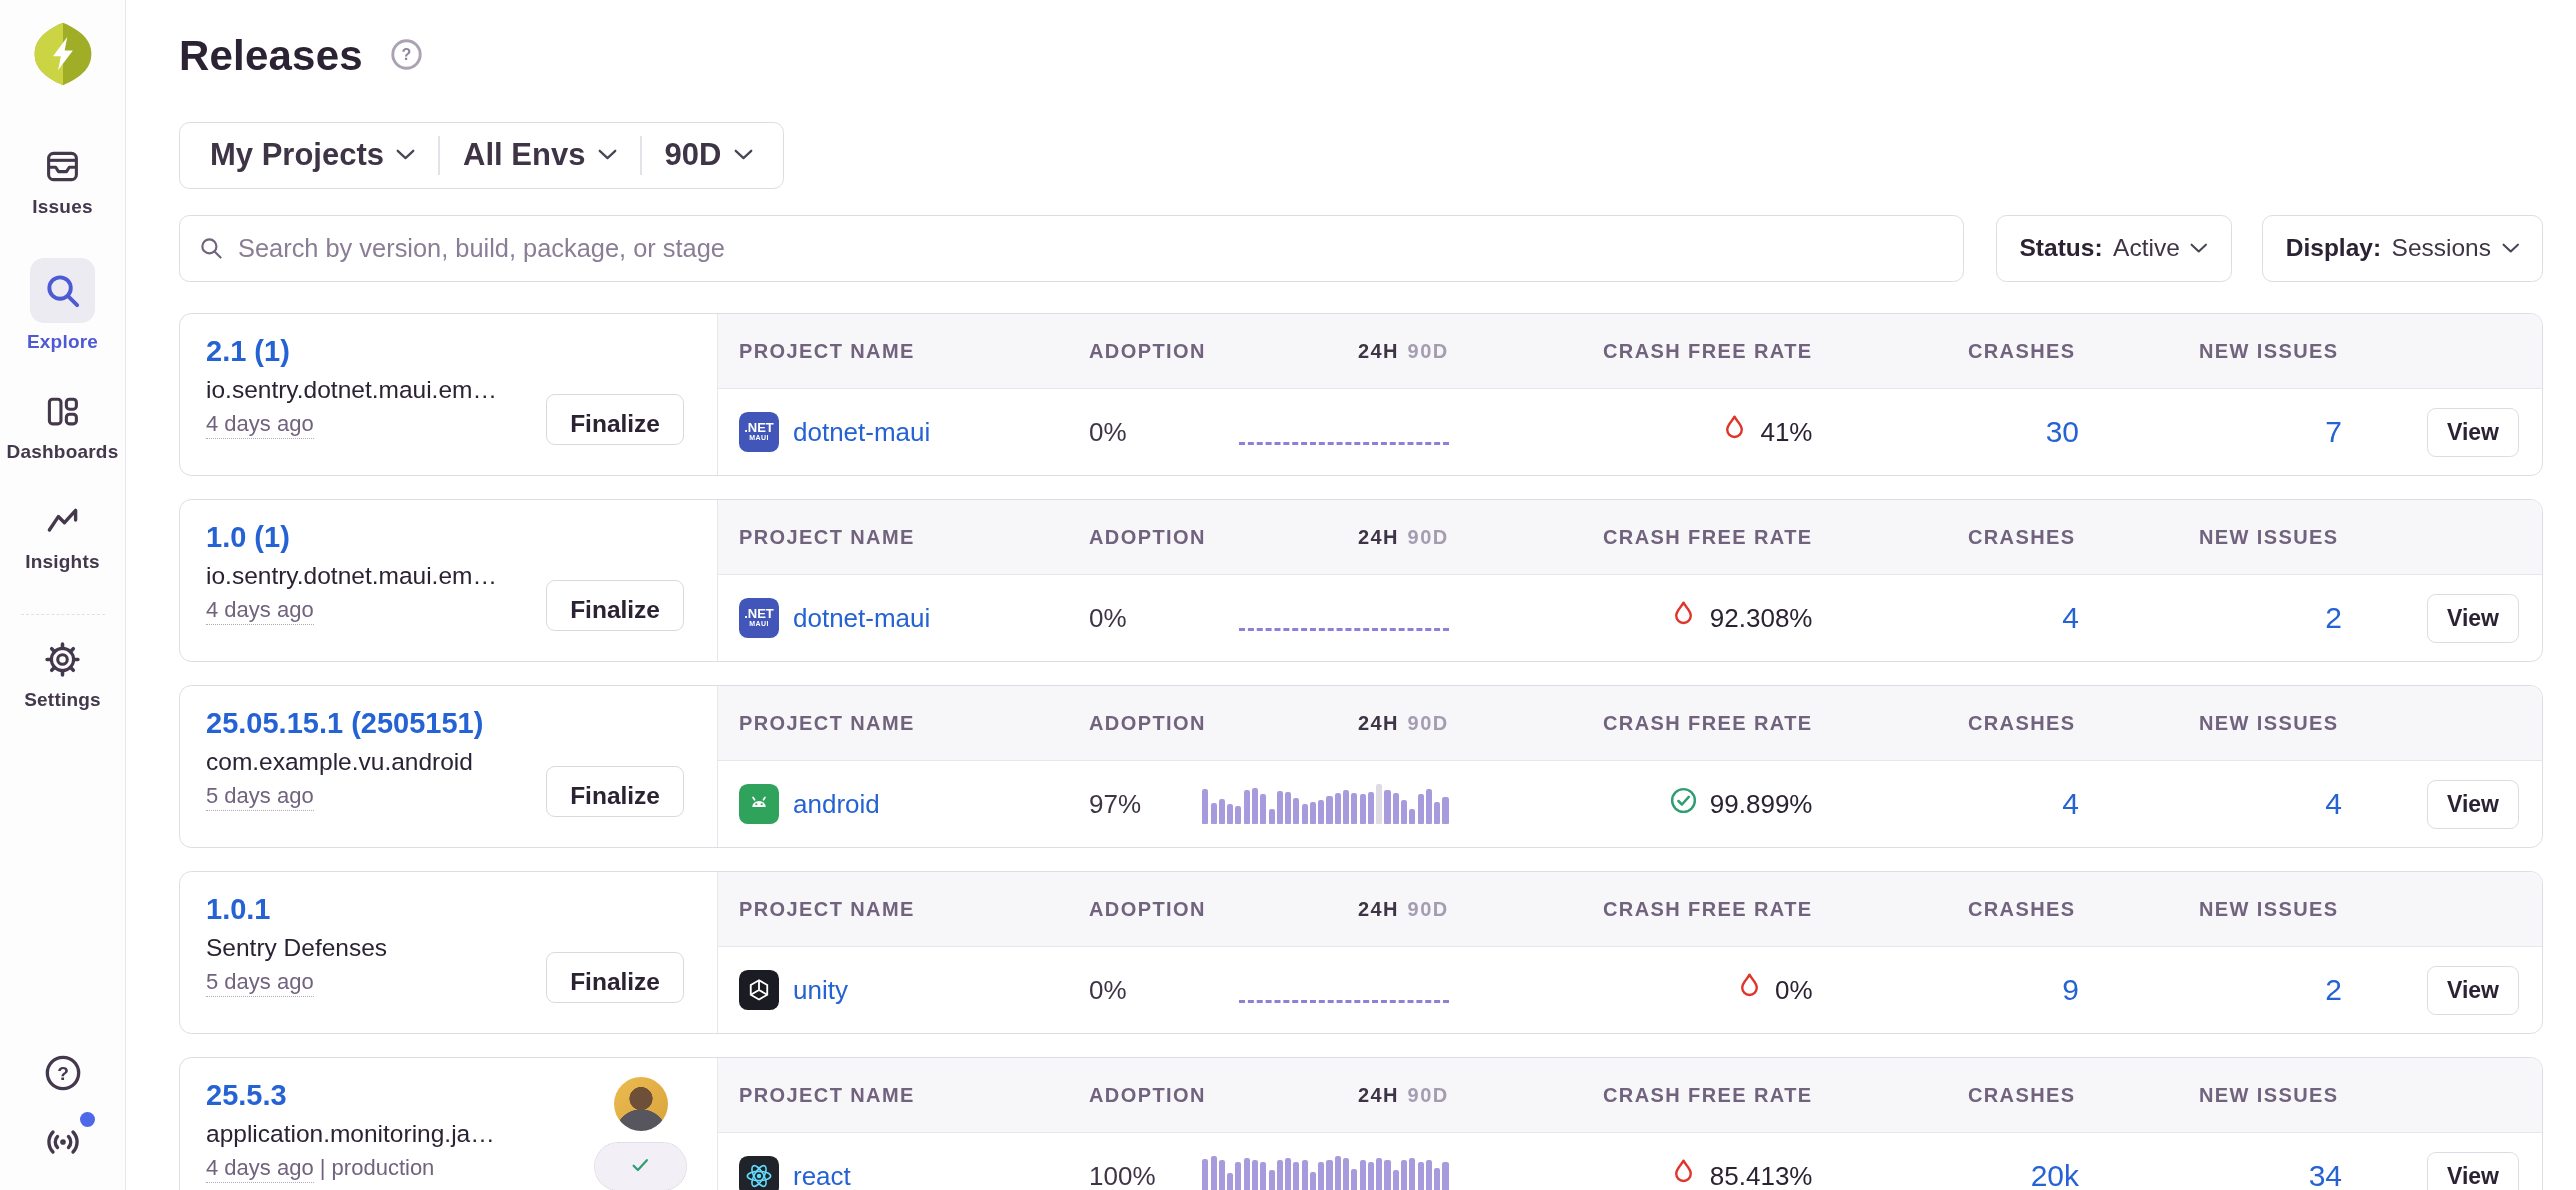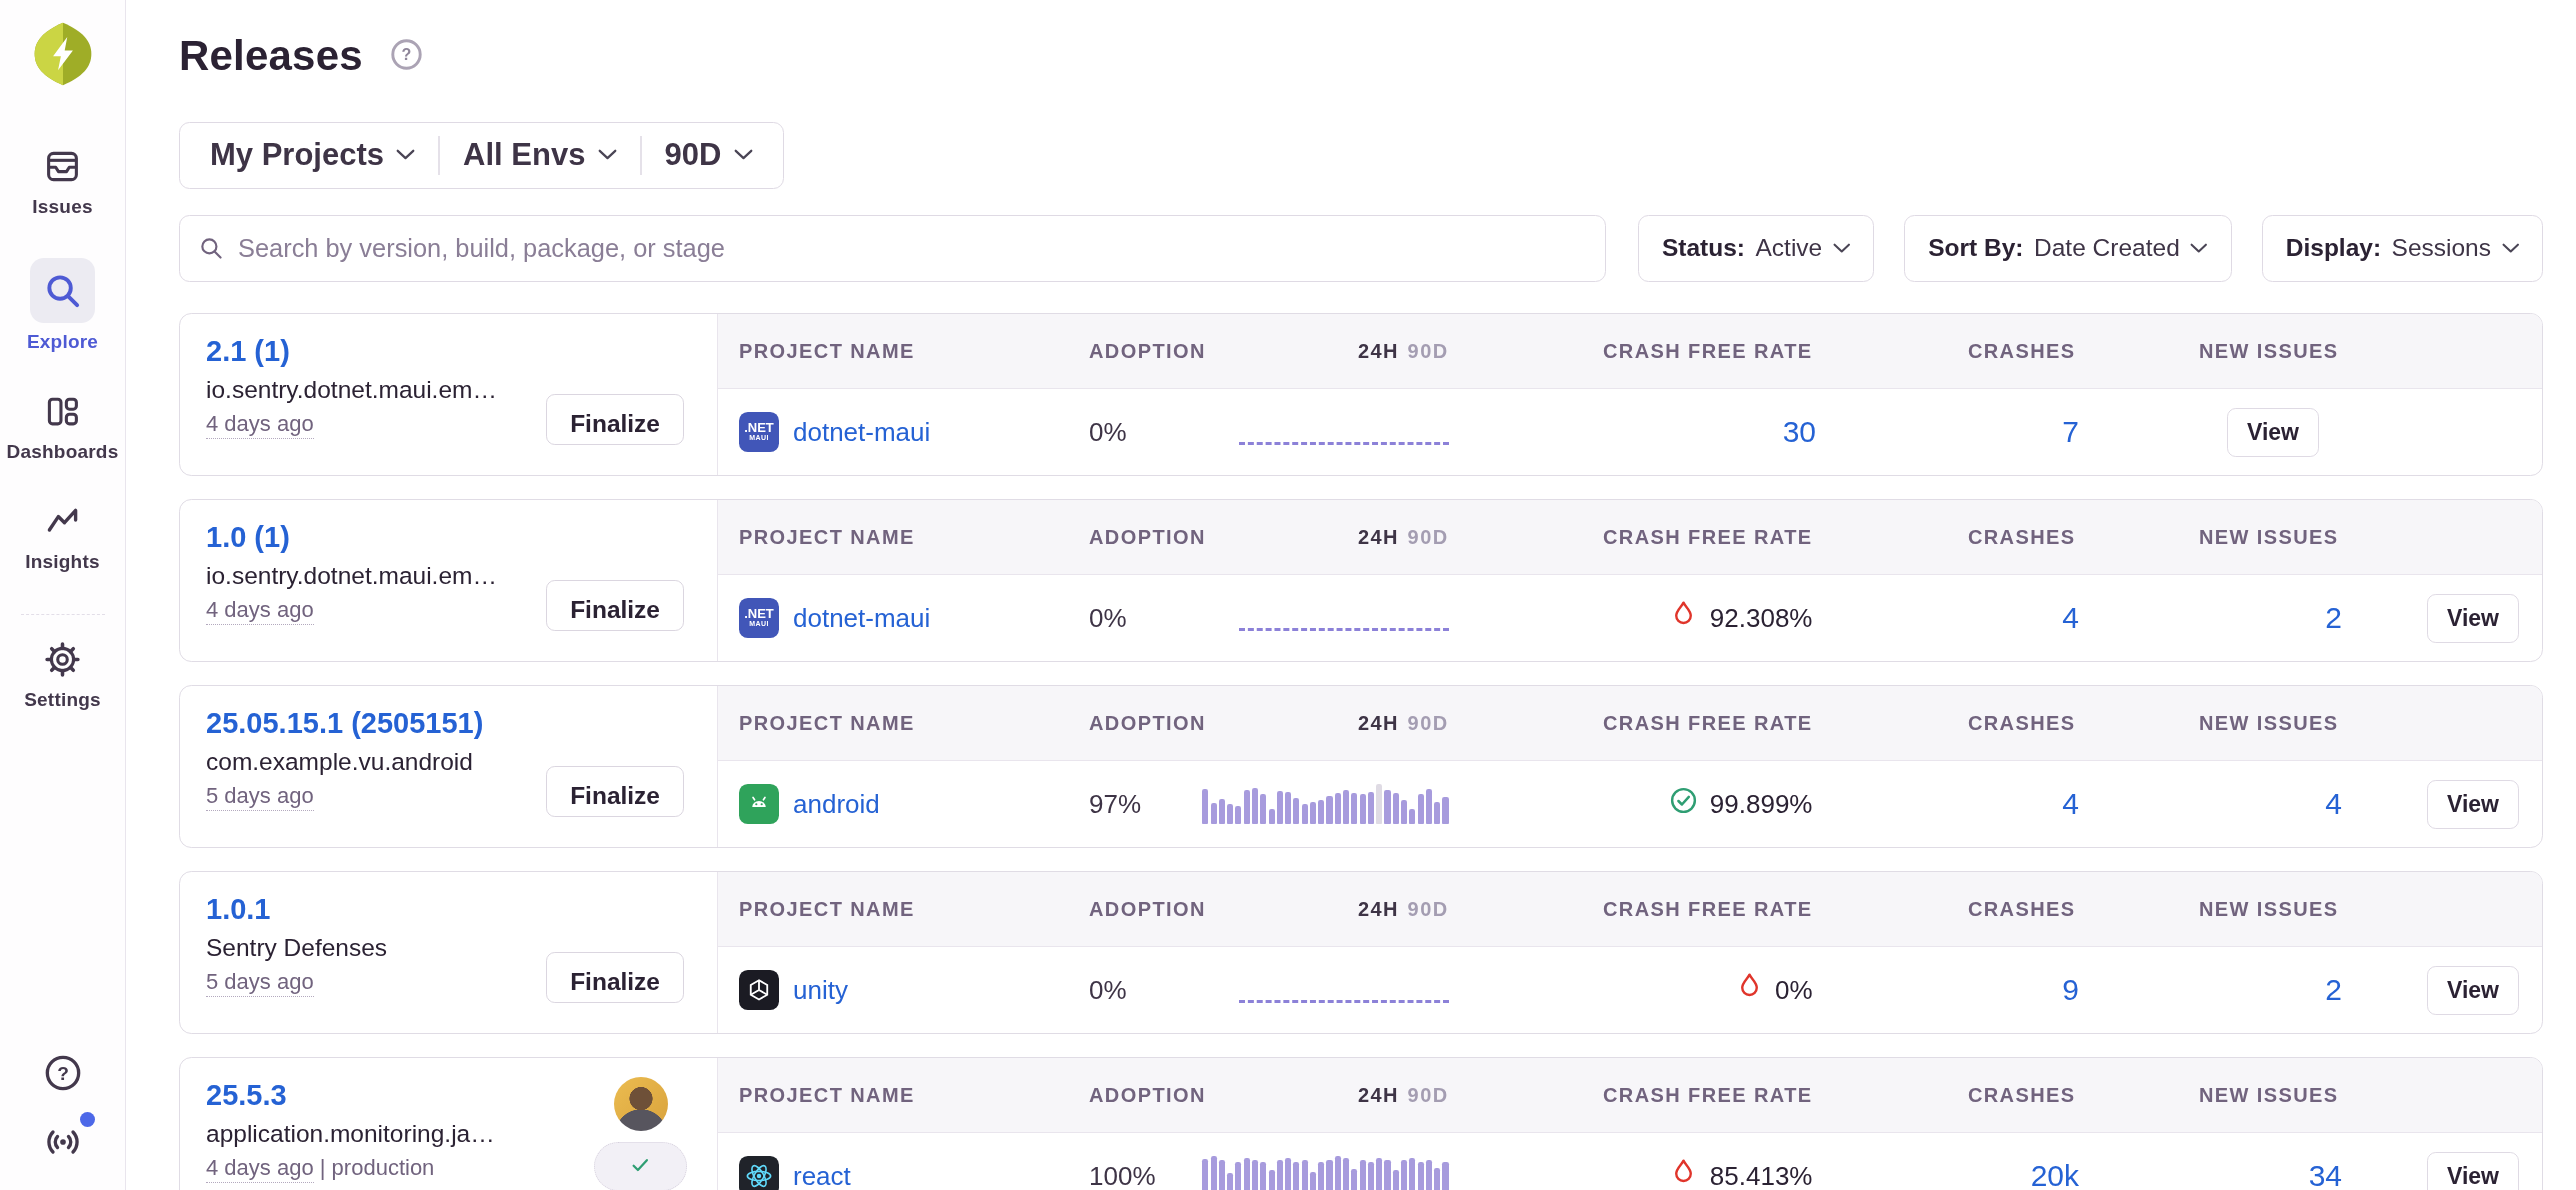--- a/index.html
+++ b/index.html
@@ -294,29 +294,20 @@
       <button class="drop-btn">
         <span class="drop-label">Status:</span>
         <span class="drop-value">Active</span>
         <span class="chev">
             <svg width="17.5" height="10.5" viewBox="0 0 22 13">
               <path d="M2 2 L11 10.5 L20 2" fill="none" stroke="currentColor" stroke-width="2.6" stroke-linecap="round" stroke-linejoin="round"></path>
             </svg>
           </span>
       </button>
       <button class="drop-btn">
-        <span class="drop-label">Sort By:</span>
-        <span class="drop-value">Date Created</span>
-        <span class="chev">
-            <svg width="17.5" height="10.5" viewBox="0 0 22 13">
-              <path d="M2 2 L11 10.5 L20 2" fill="none" stroke="currentColor" stroke-width="2.6" stroke-linecap="round" stroke-linejoin="round"></path>
-            </svg>
-          </span>
-      </button>
-      <button class="drop-btn">
         <span class="drop-label">Display:</span>
         <span class="drop-value">Sessions</span>
         <span class="chev">
             <svg width="17.5" height="10.5" viewBox="0 0 22 13">
               <path d="M2 2 L11 10.5 L20 2" fill="none" stroke="currentColor" stroke-width="2.6" stroke-linecap="round" stroke-linejoin="round"></path>
             </svg>
           </span>
       </button>
     </div>
 
@@ -345,20 +336,26 @@
               <span class="plat-icon icon-maui">
                   <span class="maui-top">.NET</span>
                   <span class="maui-sub">MAUI</span>
                 </span>
               <a class="proj-link">dotnet-maui</a>
             </div>
             <div class="adopt-cell">0%</div>
             <div class="chart-cell">
                 <div class="spark spark-dashed"></div>
               </div>
+            <div class="cfr-cell">
+              <span><svg width="29" height="29" viewBox="0 0 24 24">
+                    <path d="M12 2.2 C14 6.2 18 8.6 18 13 A6 6 0 0 1 6 13 C6 8.6 10 6.2 12 2.2 Z" fill="none" stroke="#E0352B" stroke-width="2" stroke-linejoin="round"></path>
+                  </svg></span>
+              <span>41%</span>
+            </div>
             <div class="num-cell"><a>30</a></div>
             <div class="num-cell"><a>7</a></div>
             <div class="view-cell"><button class="view-btn">View</button></div>
           </div>
         </div>
       </section>
 
       <section class="card">
         <div class="card-left">
           <a class="version-link">1.0 (1)</a>

